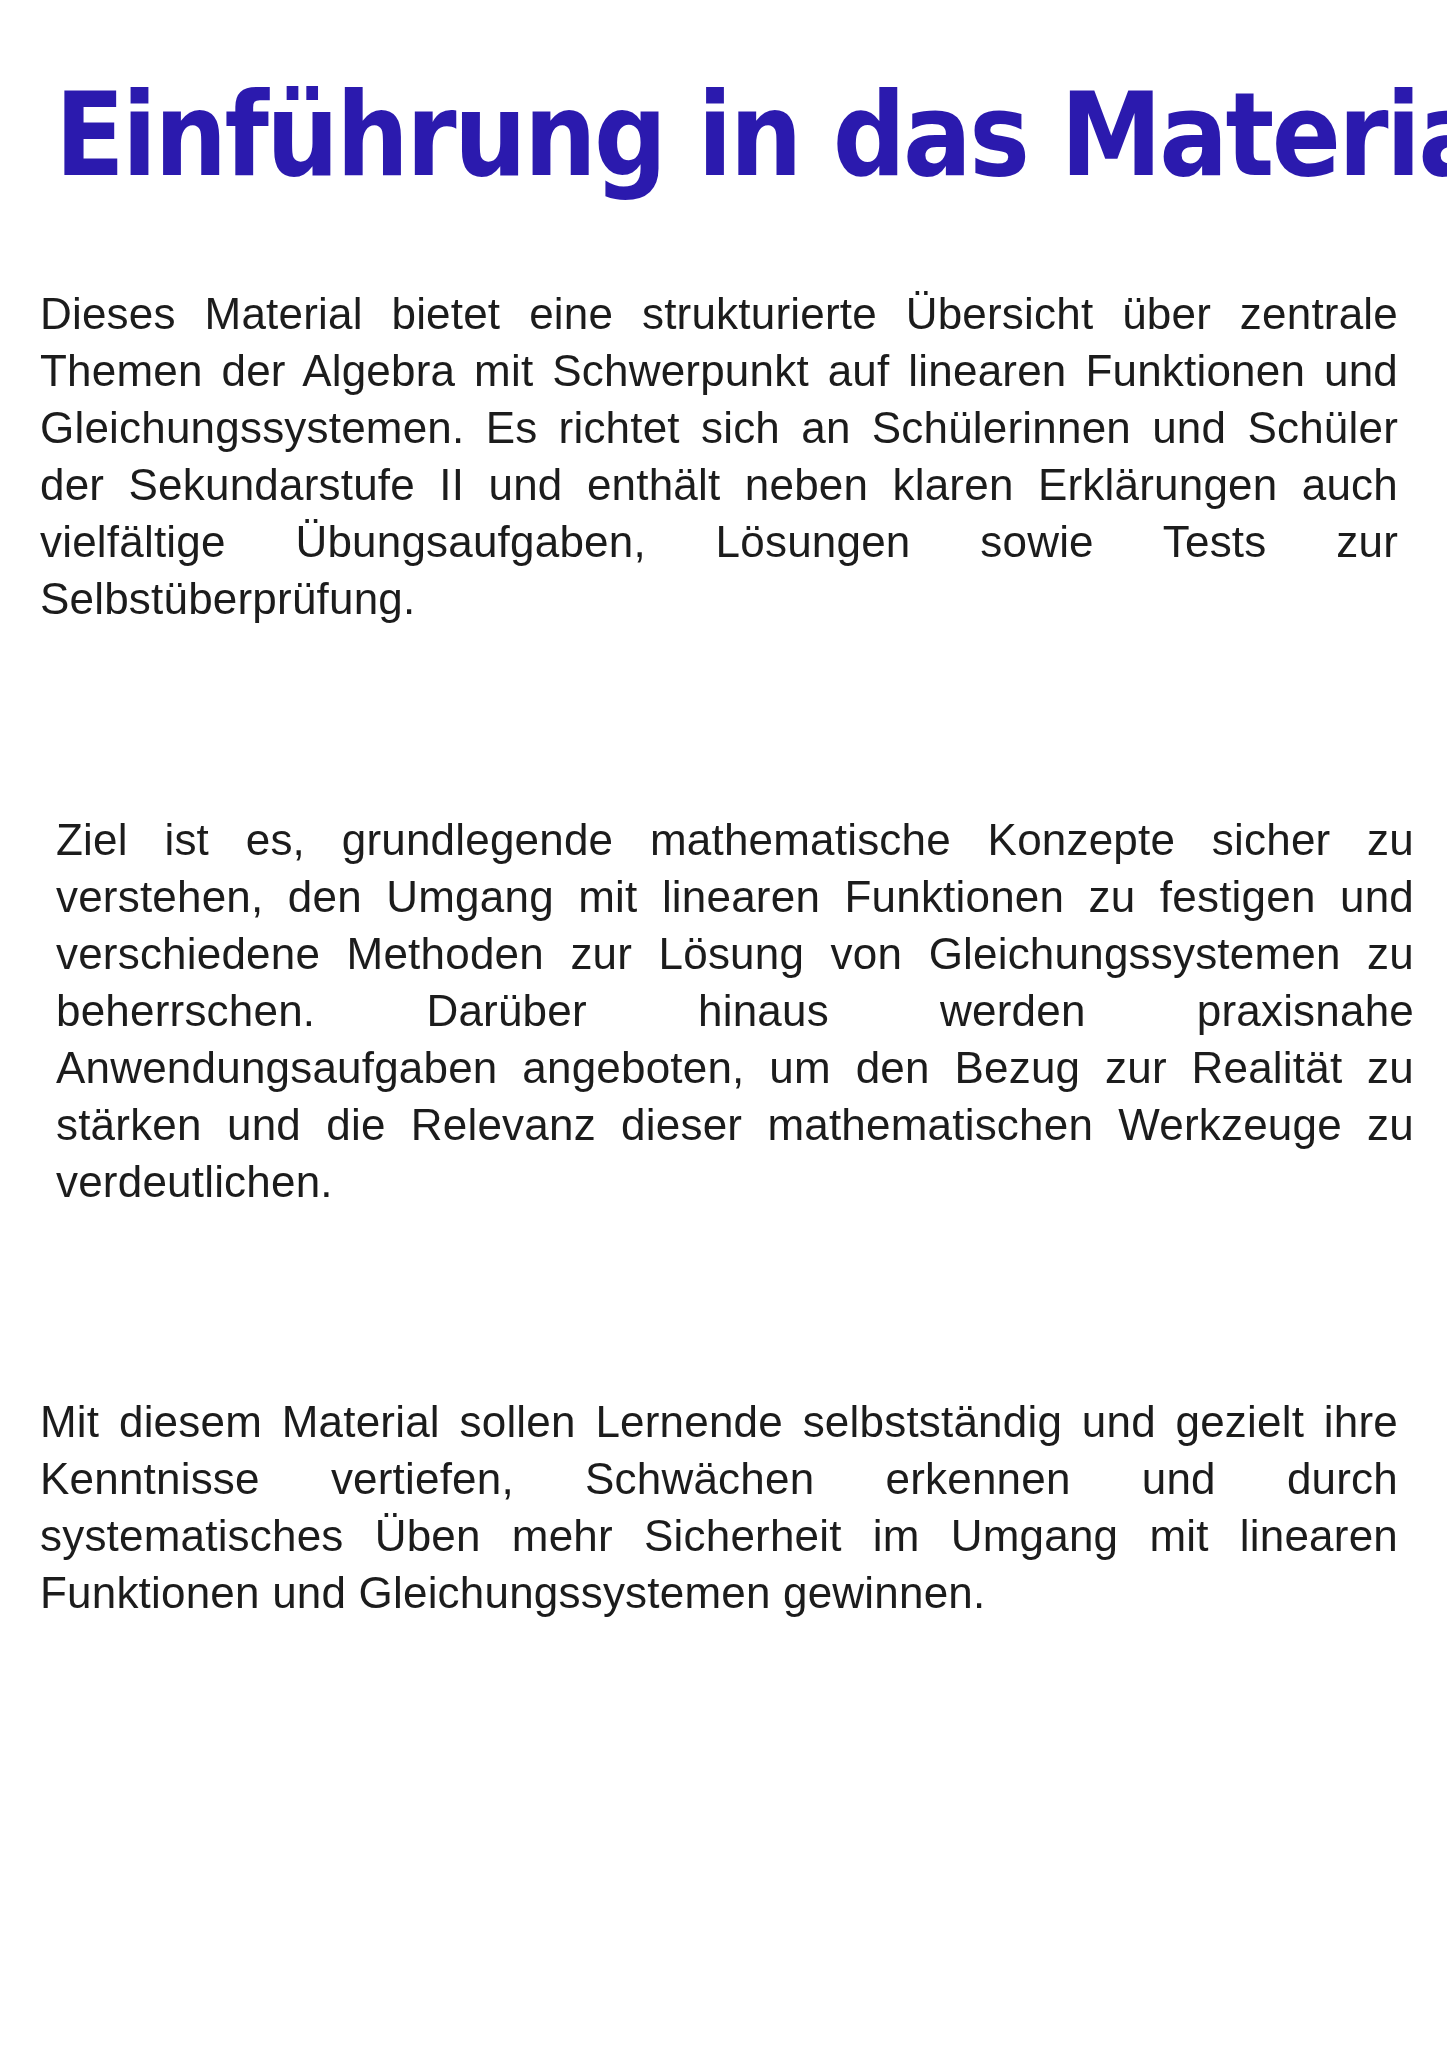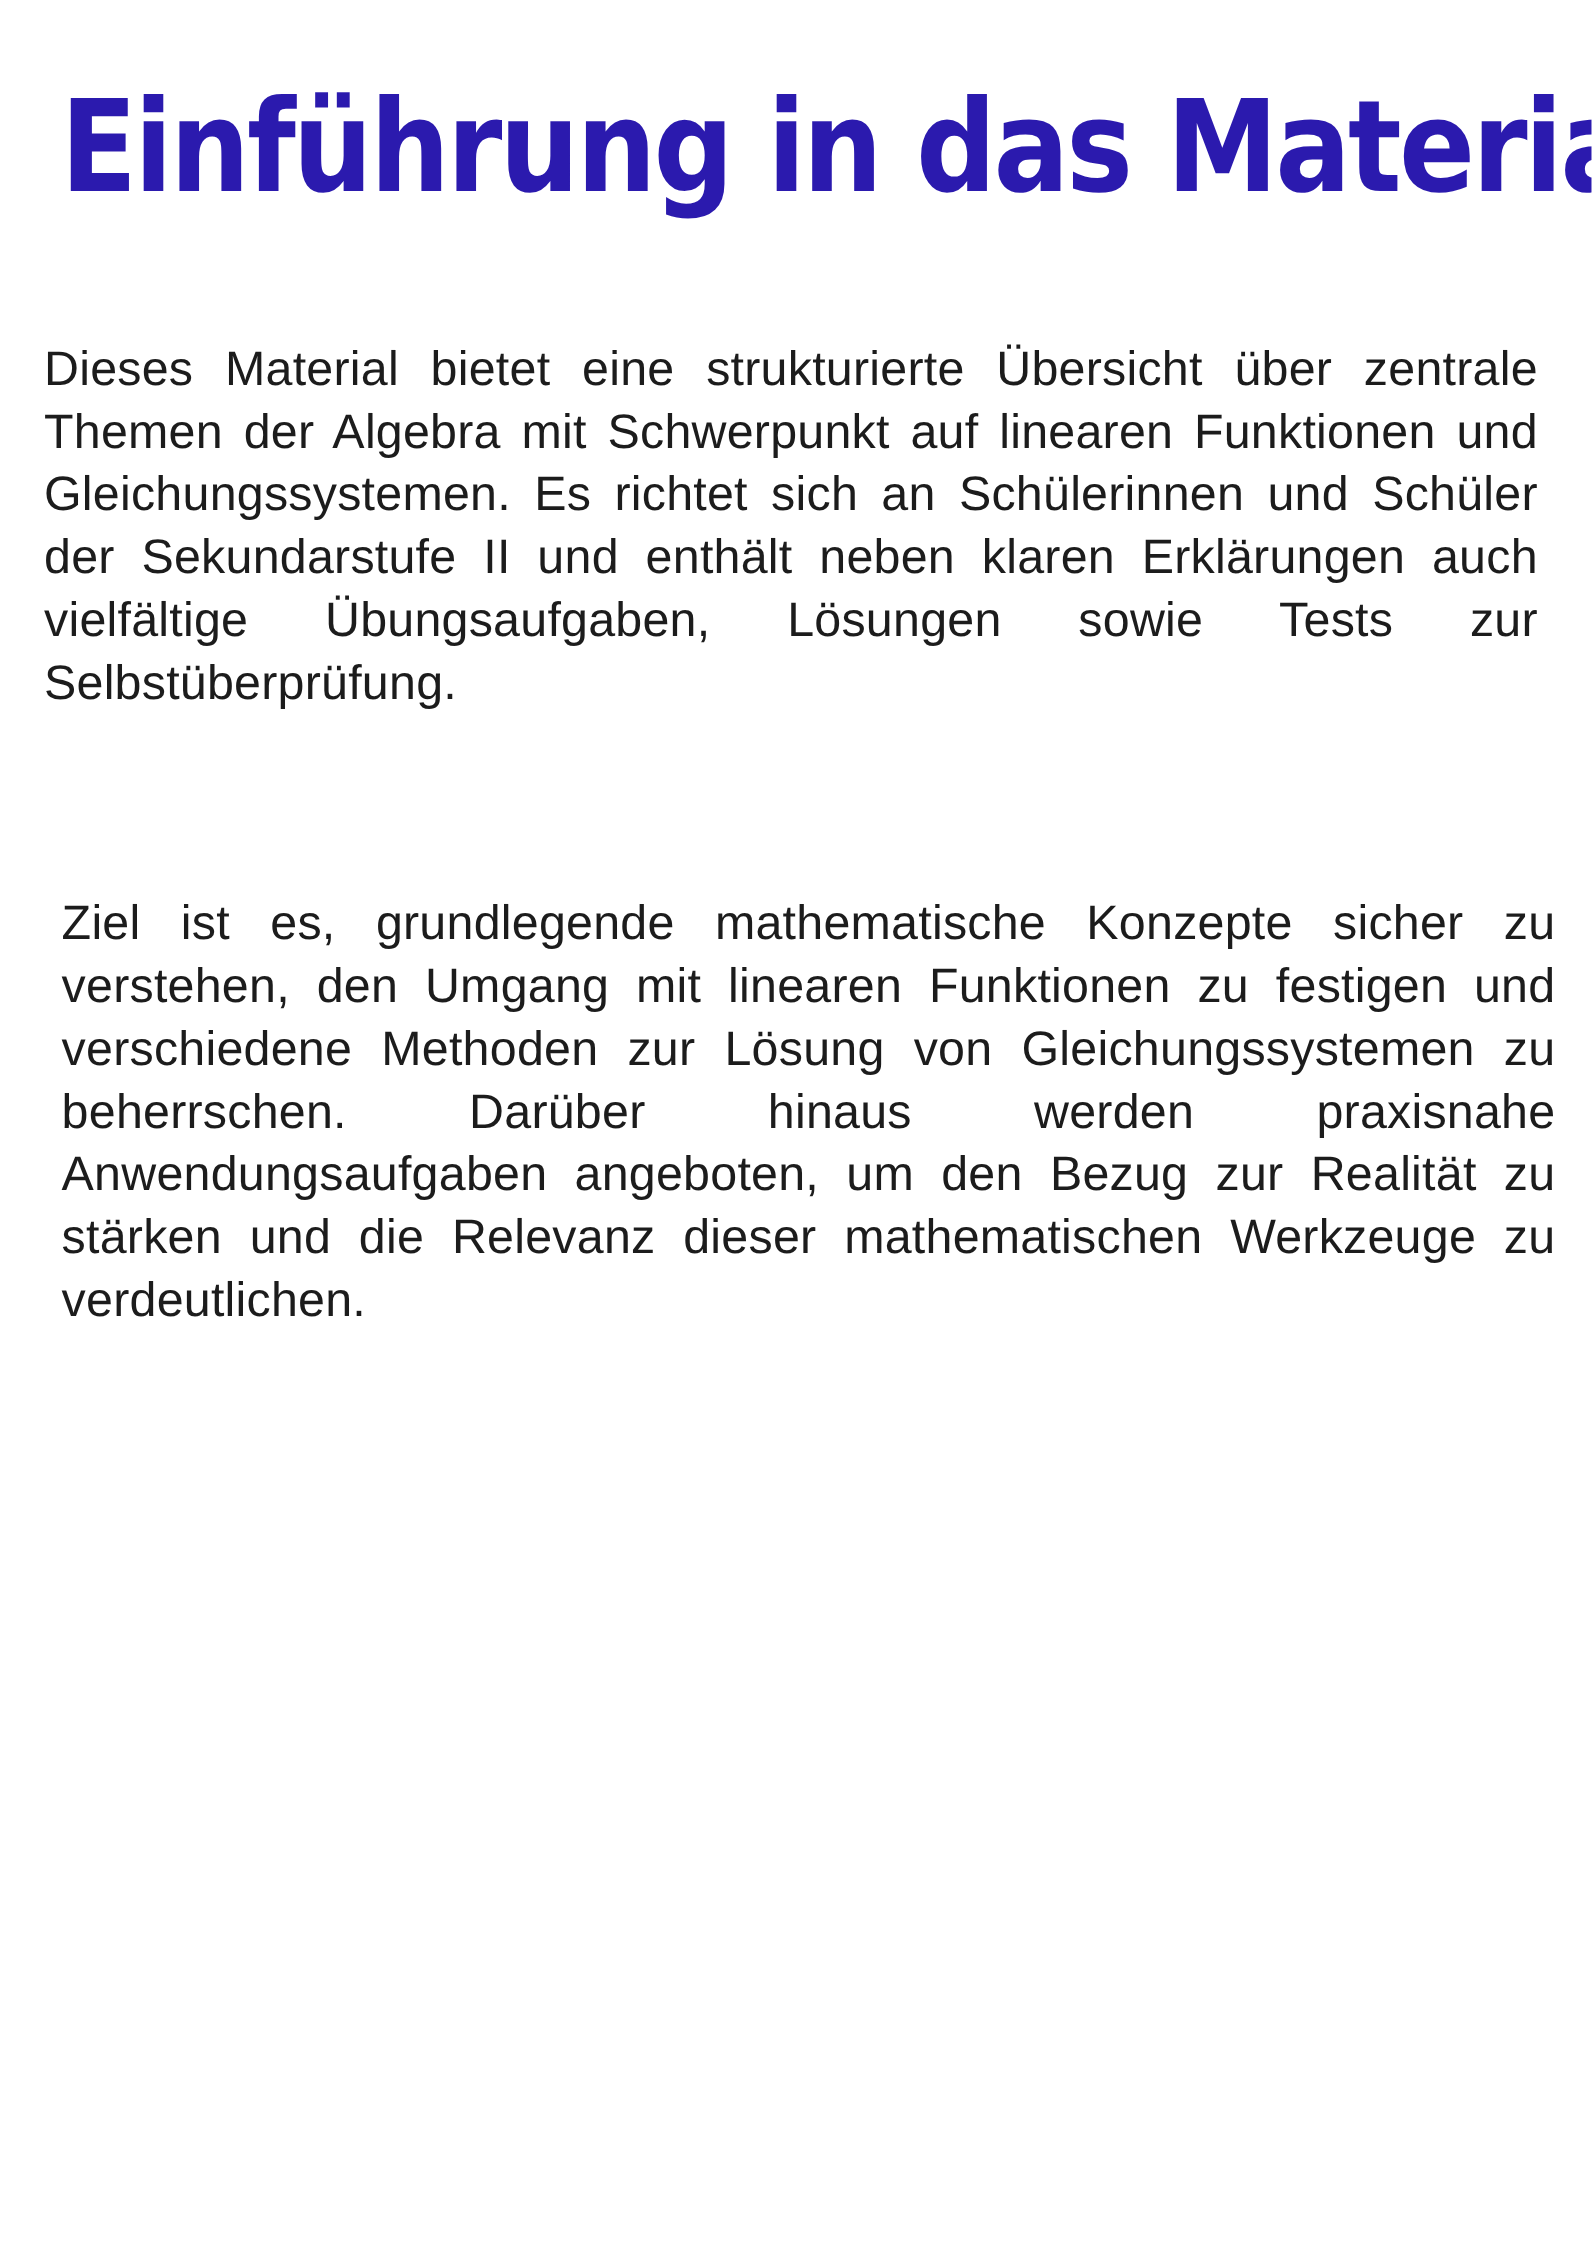--- a/index.html
+++ b/index.html
@@ -36,29 +36,30 @@
     width: 1358px;
     margin: 0;
     font-family: "Liberation Sans", sans-serif;
     font-weight: 400;
     font-size: 44px;
     line-height: 57px;
     letter-spacing: 0.2px;
     color: #1c1c1c;
     text-align: justify;
   }
-  .paragraph-1 { top: 285px; margin-top: 22px; }
+  .paragraph-1 { top: 285px; }
   .paragraph-2 { top: 811px; margin-left: 16px; }
   .paragraph-3 { top: 1393px; }
 </style>
 </head>
 <body>
 
 <div class="page">
 
   <h1 class="doc-title">Einführung in das Material</h1>
 
   <p class="body-paragraph paragraph-1">Dieses Material bietet eine strukturierte Übersicht über zentrale Themen der Algebra mit Schwerpunkt auf linearen Funktionen und Gleichungssystemen. Es richtet sich an Schülerinnen und Schüler der Sekundarstufe II und enthält neben klaren Erklärungen auch vielfältige Übungsaufgaben, Lösungen sowie Tests zur Selbstüberprüfung.</p>
 
   <p class="body-paragraph paragraph-2">Ziel ist es, grundlegende mathematische Konzepte sicher zu verstehen, den Umgang mit linearen Funktionen zu festigen und verschiedene Methoden zur Lösung von Gleichungssystemen zu beherrschen. Darüber hinaus werden praxisnahe Anwendungsaufgaben angeboten, um den Bezug zur Realität zu stärken und die Relevanz dieser mathematischen Werkzeuge zu verdeutlichen.</p>
 
+  <p class="body-paragraph paragraph-3">Mit diesem Material sollen Lernende selbstständig und gezielt ihre Kenntnisse vertiefen, Schwächen erkennen und durch systematisches Üben mehr Sicherheit im Umgang mit linearen Funktionen und Gleichungssystemen gewinnen.</p>
 
 </div>
 
 </body></html>

